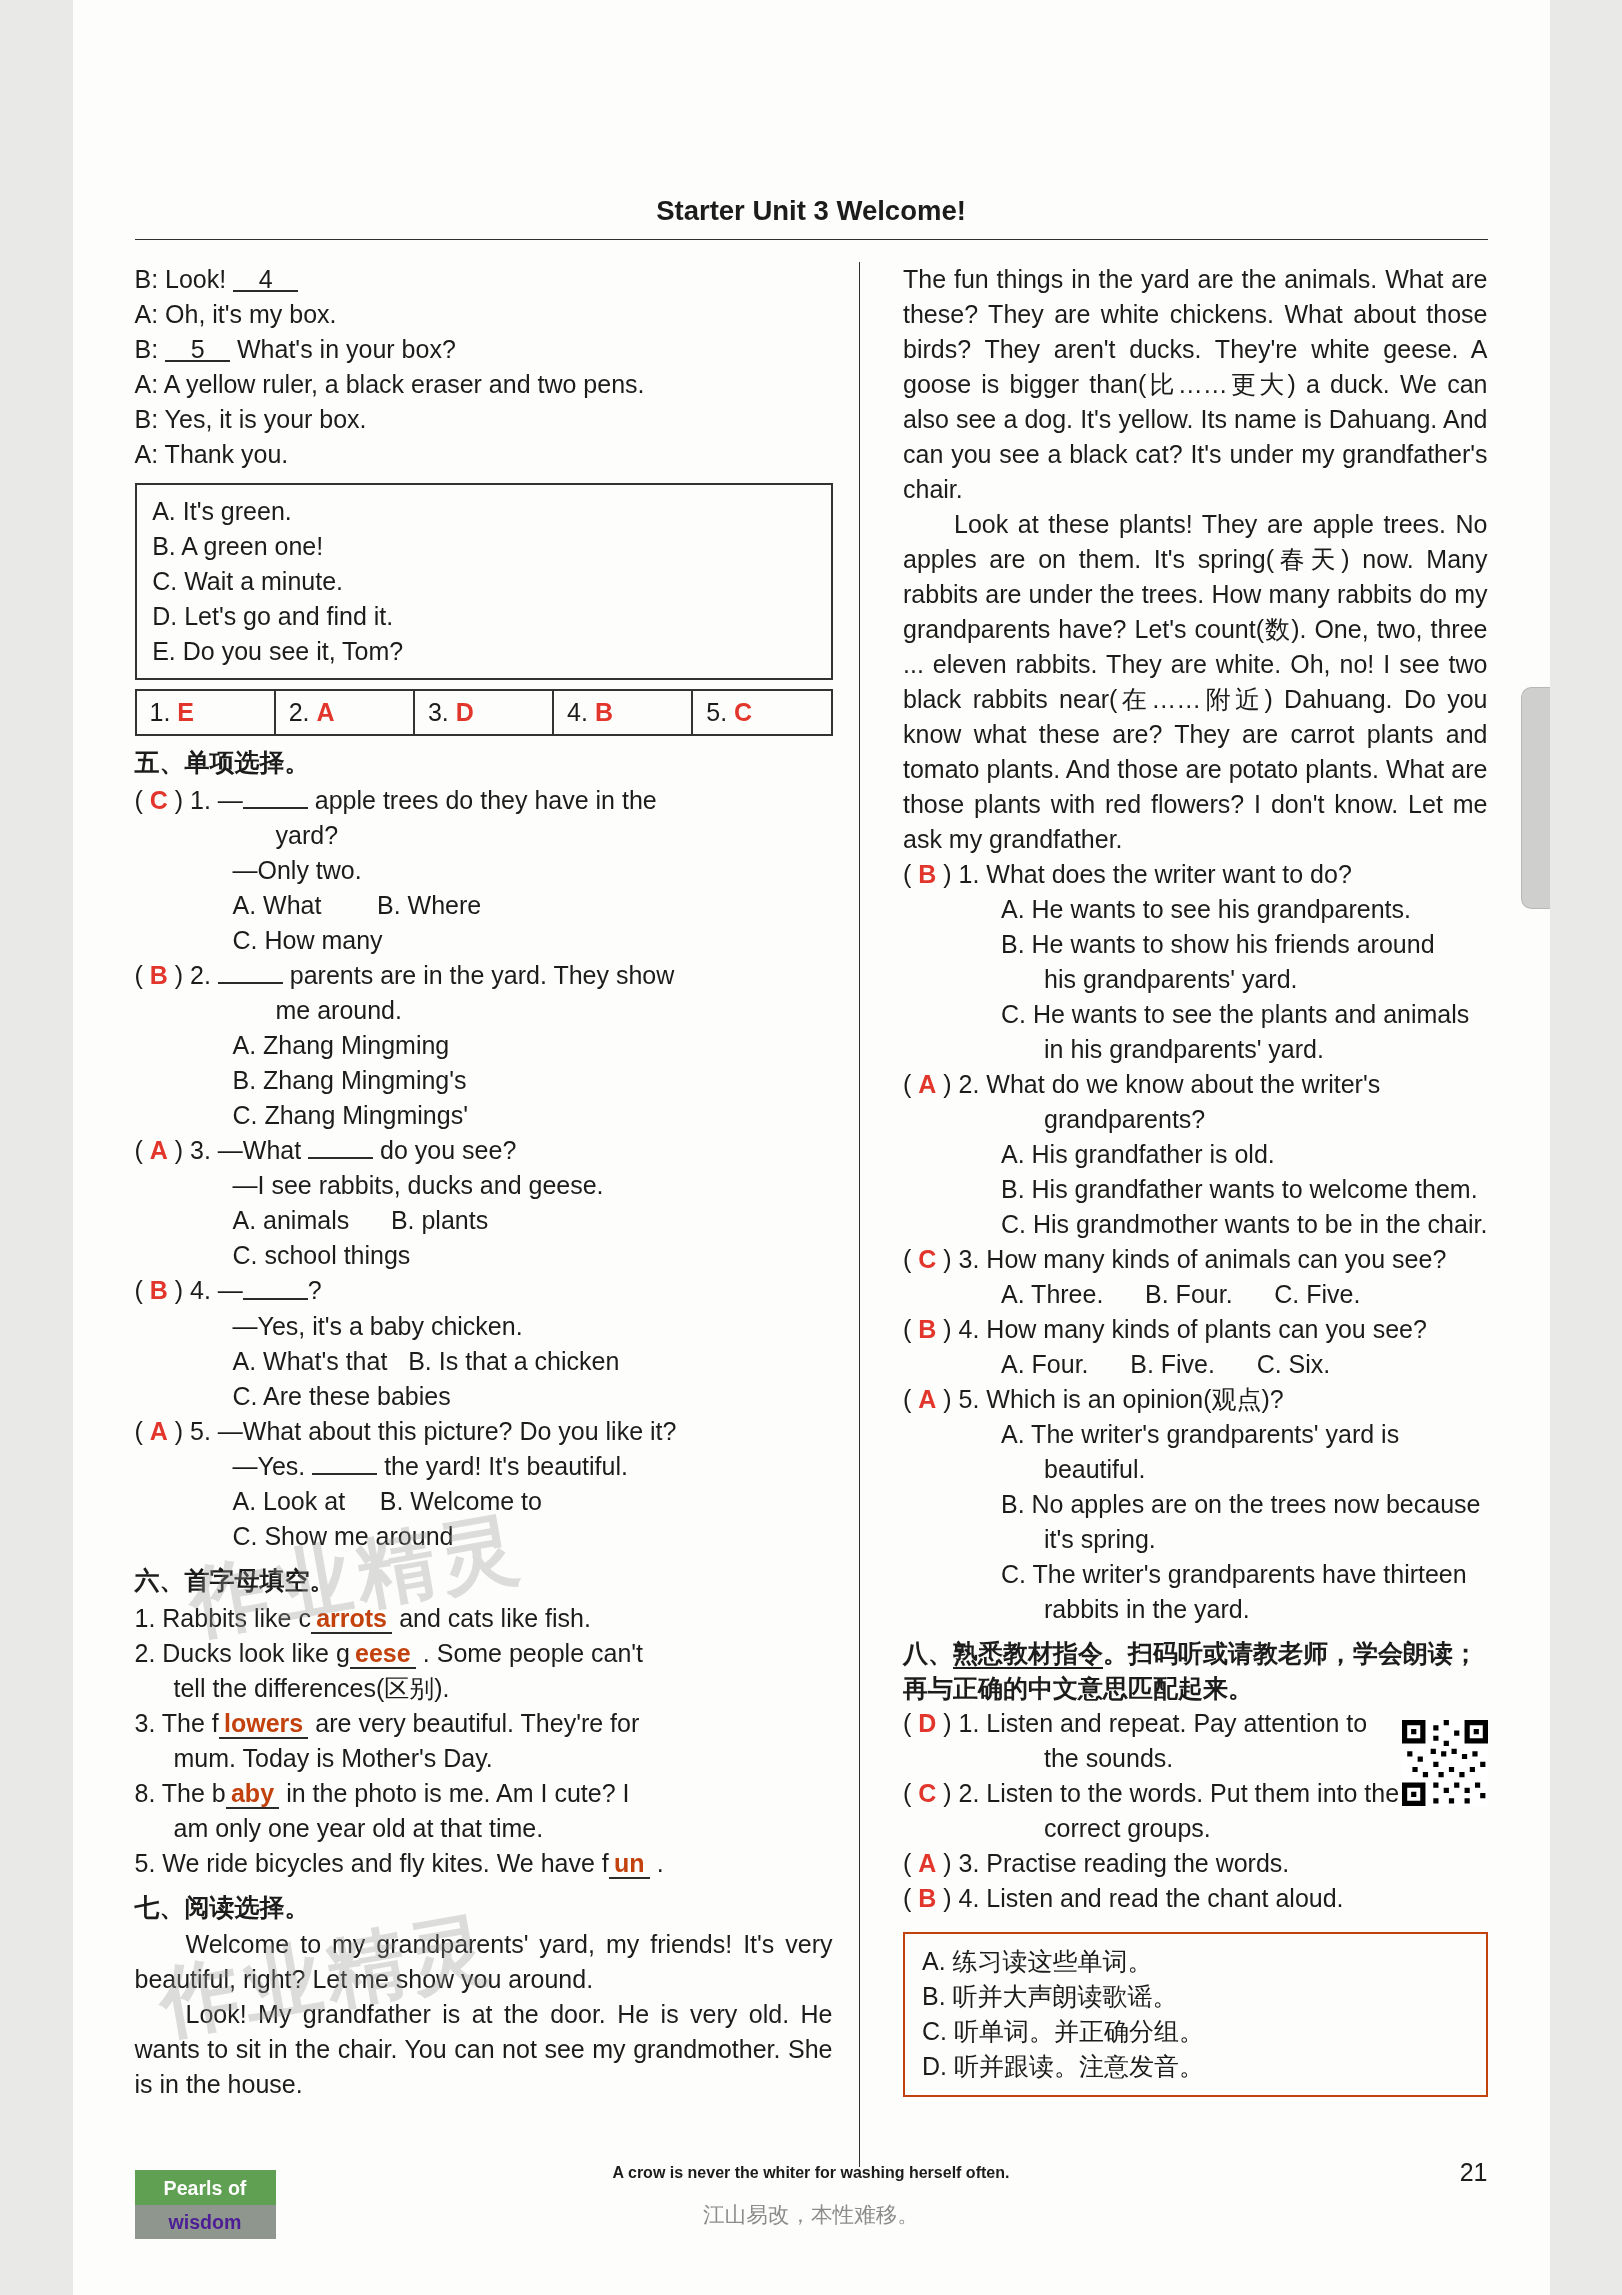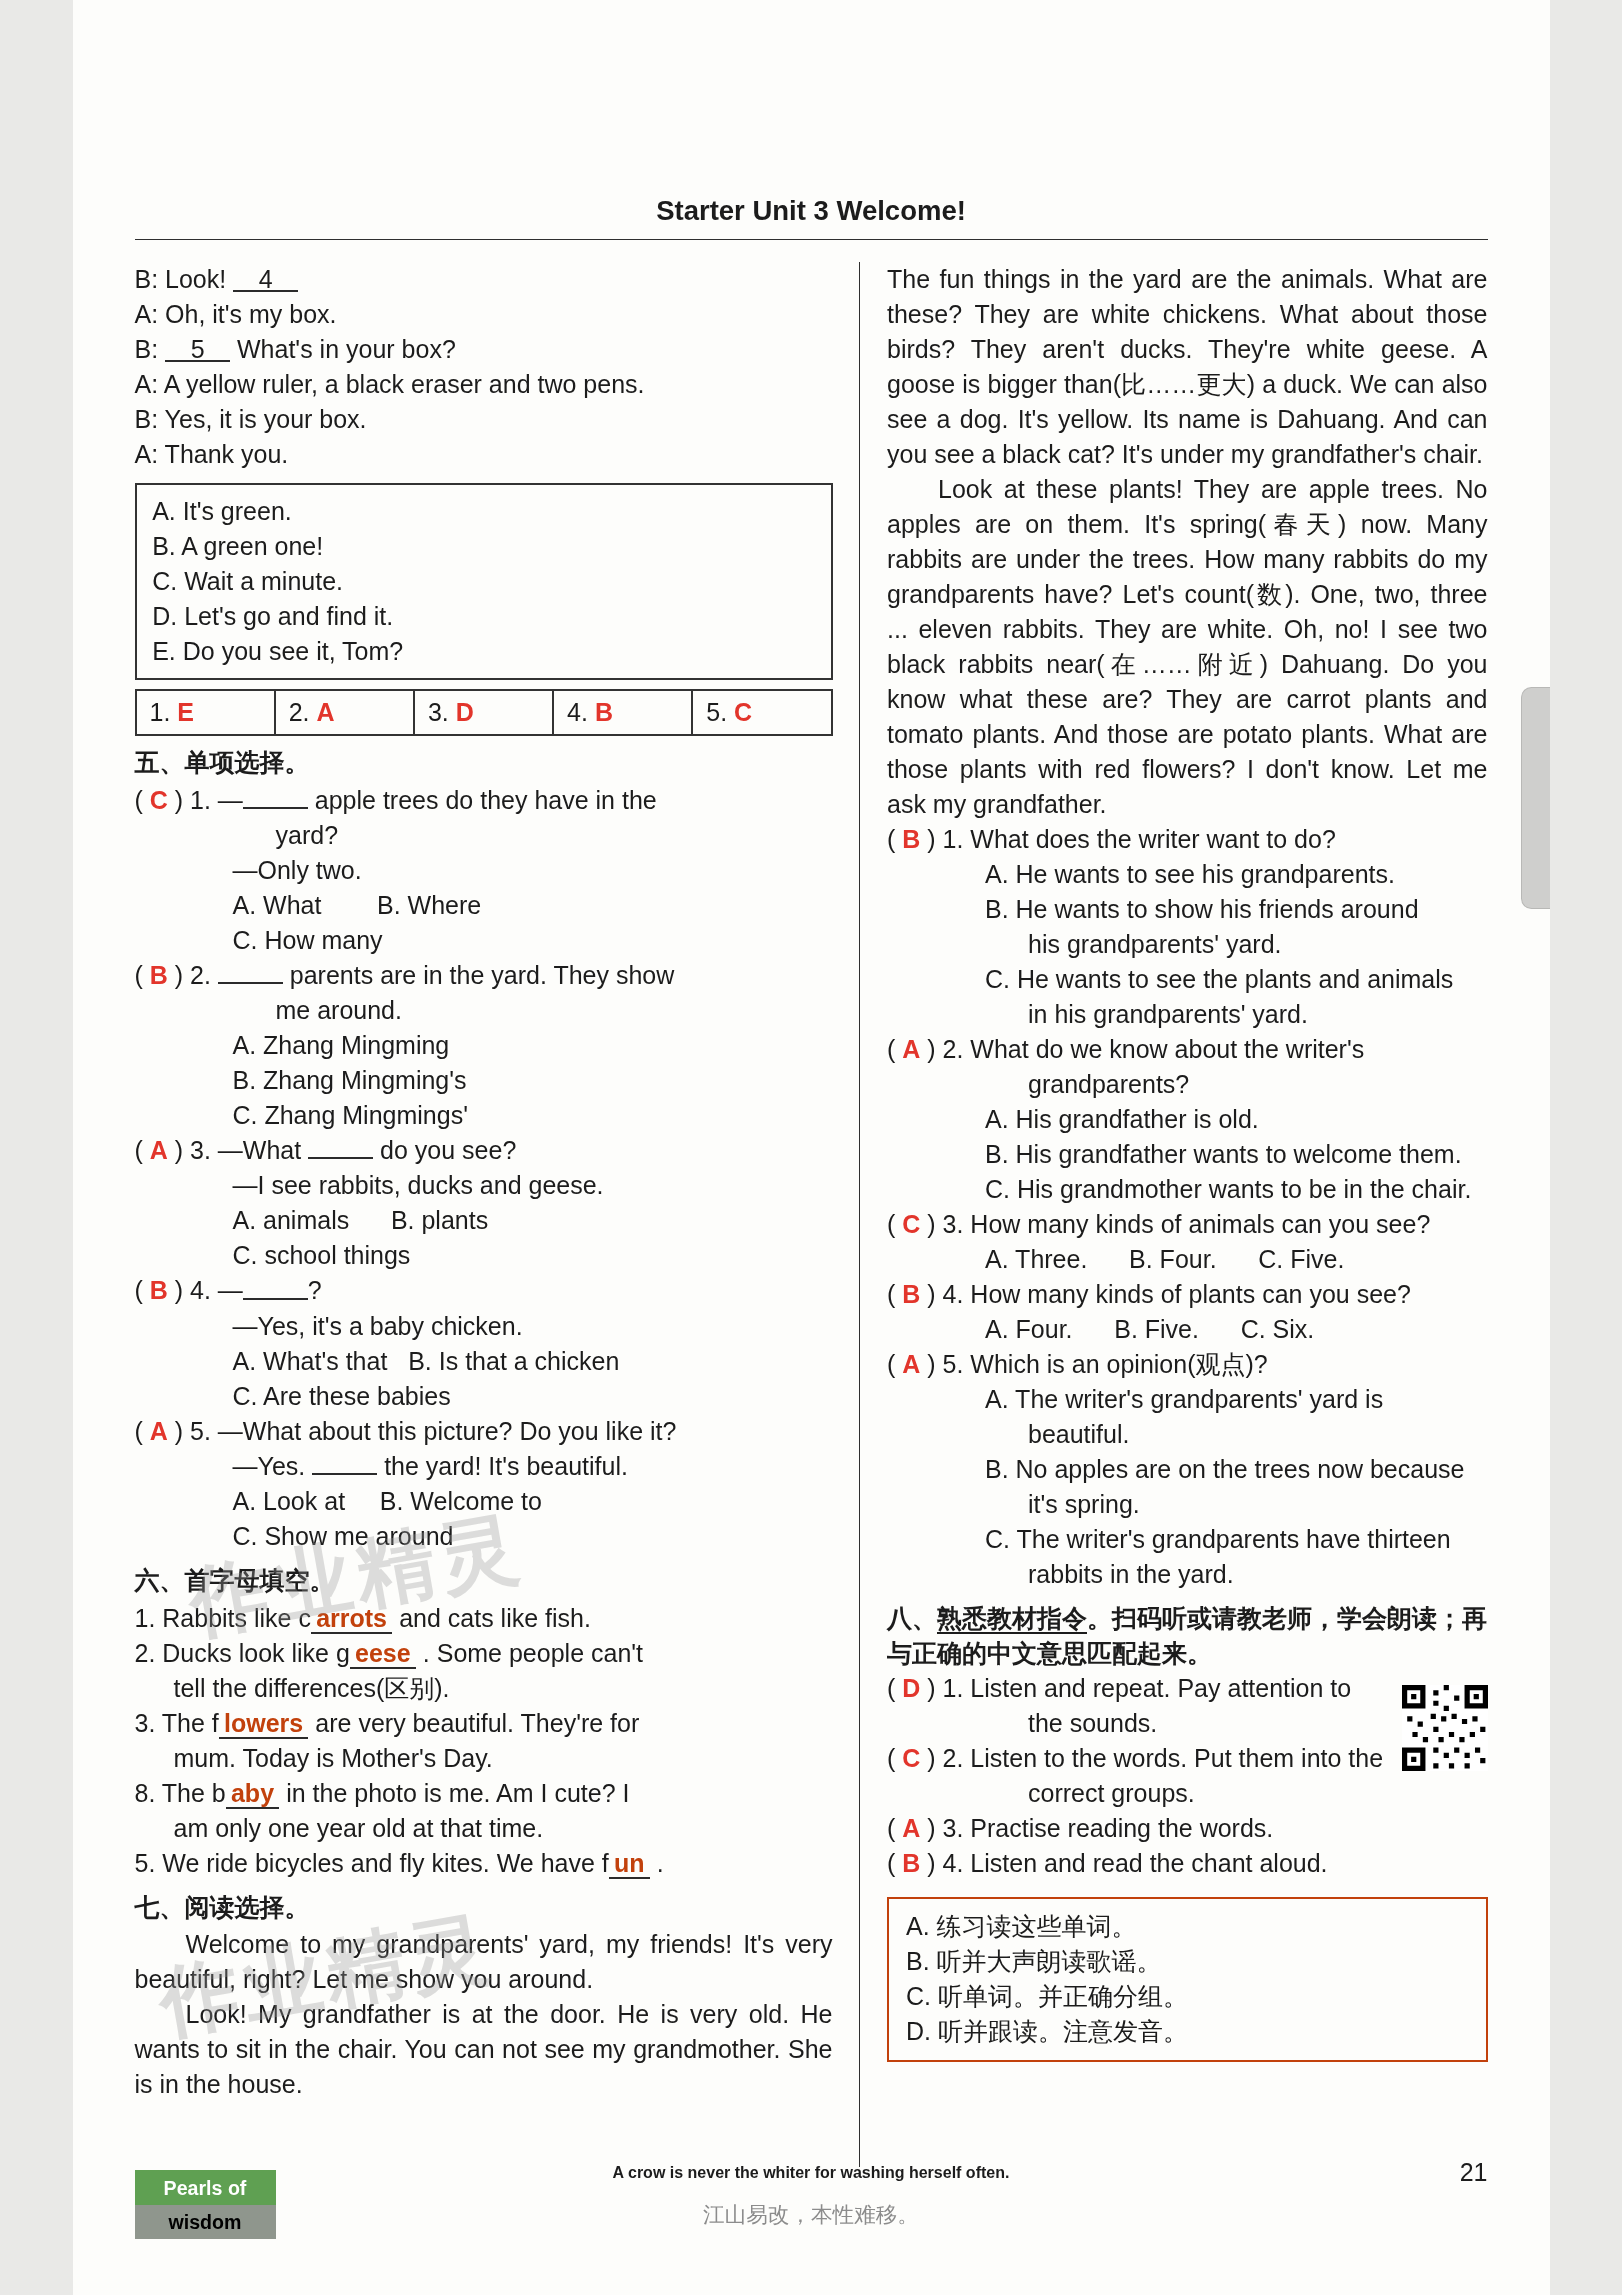--- a/index.html
+++ b/index.html
@@ -8,21 +8,21 @@
     position:relative;width:1477px;height:2295px;margin:0 auto;
     background:#fdfdfb;color:#1c1c1c;
     font-family:"Liberation Sans","DejaVu Sans",sans-serif;
     font-size:25px;line-height:35px;overflow:hidden;
   }
   .header{
     position:absolute;top:193px;left:62px;right:62px;
     text-align:center;font-weight:700;font-size:27.5px;
     padding-bottom:10.5px;border-bottom:1.3px solid #2f2f2f;
   }
-  .columns{position:absolute;top:262px;left:62px;right:62px;bottom:128px;display:flex;}
+  .columns{position:absolute;top:262px;left:62px;right:62px;bottom:128px;display:flex;gap:16px;}
   .col-left{width:725px;padding-right:26px;border-right:1.3px solid #2f2f2f;}
   .col-right{flex:1;padding-left:27.5px;}
   .line{white-space:pre-wrap;}
   .ind0{padding-left:0}
   .ind1{padding-left:39px}
   .ind2{padding-left:98px}
   .ind3{padding-left:141px}
   .sg-n{}
   .sg-r{color:#e2352b;font-weight:700}
   .sg-ru{color:#c2410c;font-weight:700;border-bottom:2px solid #2b2b2b;padding:0 5.2px}
@@ -48,21 +48,21 @@
   #wm1{left:115px;top:1557px}
   #wm2{left:85px;top:1957px}
   .edge-tab{
     position:absolute;right:0;top:687px;width:29px;height:222px;
     background:#cfcfcd;border:1.3px solid #b8b8b6;border-right:none;
     border-radius:10.5px 0 0 10.5px;
   }
   .footer{position:absolute;left:62px;right:62px;bottom:56px;height:85px}
   .badge{position:absolute;left:0;bottom:0;width:141px;text-align:center;font-weight:700;font-size:19.6px;line-height:1.25}
   .badge-top{background:#5fa052;color:#fff;padding:5.2px 0}
-  .badge-bottom{background:#8f968d;color:#000000;padding:4.6px 0}
+  .badge-bottom{background:#8f968d;color:#4c1d95;padding:4.6px 0}
   .footer-center{position:absolute;left:50%;transform:translateX(-50%);top:1.3px;text-align:center;white-space:nowrap}
   .proverb-en{font-weight:600;font-size:16px}
   .proverb-zh{margin-top:6.5px;color:#8c8c8c;font-size:21.6px}
   .page-num{position:absolute;right:0;top:1.3px;font-size:25px}
 </style>
 </head>
 <body>
 
 <div class="page">
 

